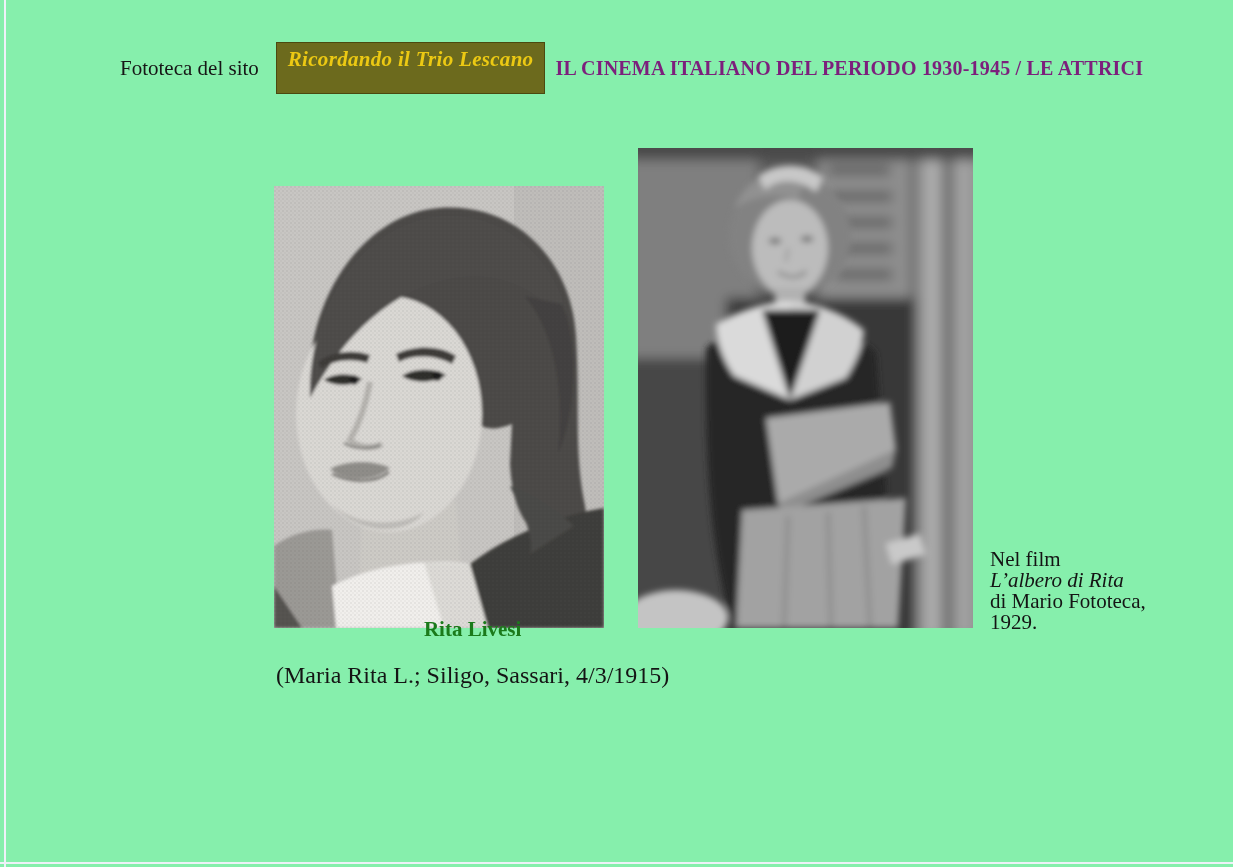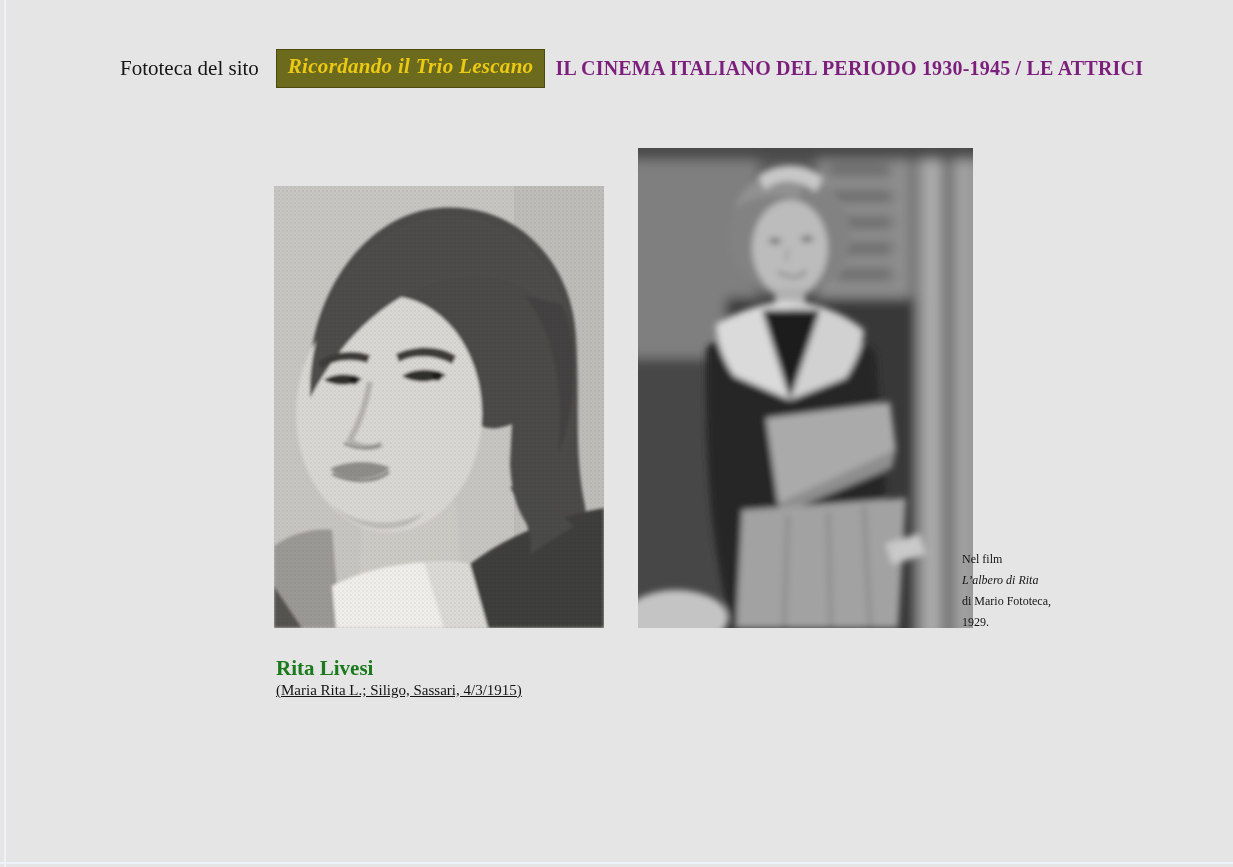--- a/index.html
+++ b/index.html
@@ -1,19 +1,19 @@
 <!DOCTYPE html>
 <html><head>
 <meta charset="utf-8">
 <style>
   html,body{margin:0;padding:0;background:#ffffff;}
   .page{
     position:relative;
     width:1233px;height:867px;
-    background:#e5e5e5;
+    background:#86efac;
     overflow:hidden;
     font-family:"Liberation Serif", serif;
   }
   .page::before{ 
     content:"";position:absolute;left:4px;top:0;bottom:0;width:2px;
     background:#eef1f8;
   }
   .page::after{ 
     content:"";position:absolute;left:0;right:0;bottom:3px;height:2px;
     background:#eef1f8;
@@ -22,51 +22,51 @@
   .header{
     position:absolute;left:120px;top:49px;height:38px;
     display:flex;align-items:center;white-space:nowrap;
   }
   .header-prefix{
     font-size:21px;color:#161616;margin-right:17px;
   }
   .badge{
     display:inline-block;
     font-size:21px;font-weight:bold;font-style:italic;
-    padding:4px 11px 8px 11px;
+    padding:4px 11px 21px 11px;
     border:1px solid #4b4910;
     letter-spacing:0.3px;
   }
   .section-title{
     margin-left:10px;
     font-size:20px;font-weight:bold;
     letter-spacing:0.2px;
   }
 
   .photo{
     position:absolute;margin:0;padding:0;overflow:hidden;
     background:#bdbdbd;
   }
   .photo svg{display:block;width:100%;height:100%;}
   .photo-left{left:274px;top:186px;width:330px;height:442px;}
   .photo-right{left:638px;top:148px;width:335px;height:480px;}
 
   .caption-left{
-    position:absolute;left:276px;top:656px;white-space:nowrap;
+    position:absolute;left:276px;top:617px;white-space:nowrap;text-align:center;
   }
   .actress-name{
     font-size:21px;font-weight:bold;
   }
   .actress-details{
-    font-size:15px;color:#141414;margin-top:1px;text-decoration:underline;
+    font-size:24px;color:#141414;margin-top:20px;
   }
 
   .caption-right{
-    position:absolute;left:962px;top:549px;
-    font-size:12px;line-height:21px;color:#141414;white-space:nowrap;
+    position:absolute;left:990px;top:549px;
+    font-size:21px;line-height:21px;color:#141414;white-space:nowrap;
   }
   .caption-right .italic{font-style:italic;}
 </style>
 </head>
 <body>
 
 <div class="page">
 
   <header class="header">
     <span class="header-prefix">Fototeca del sito</span>

